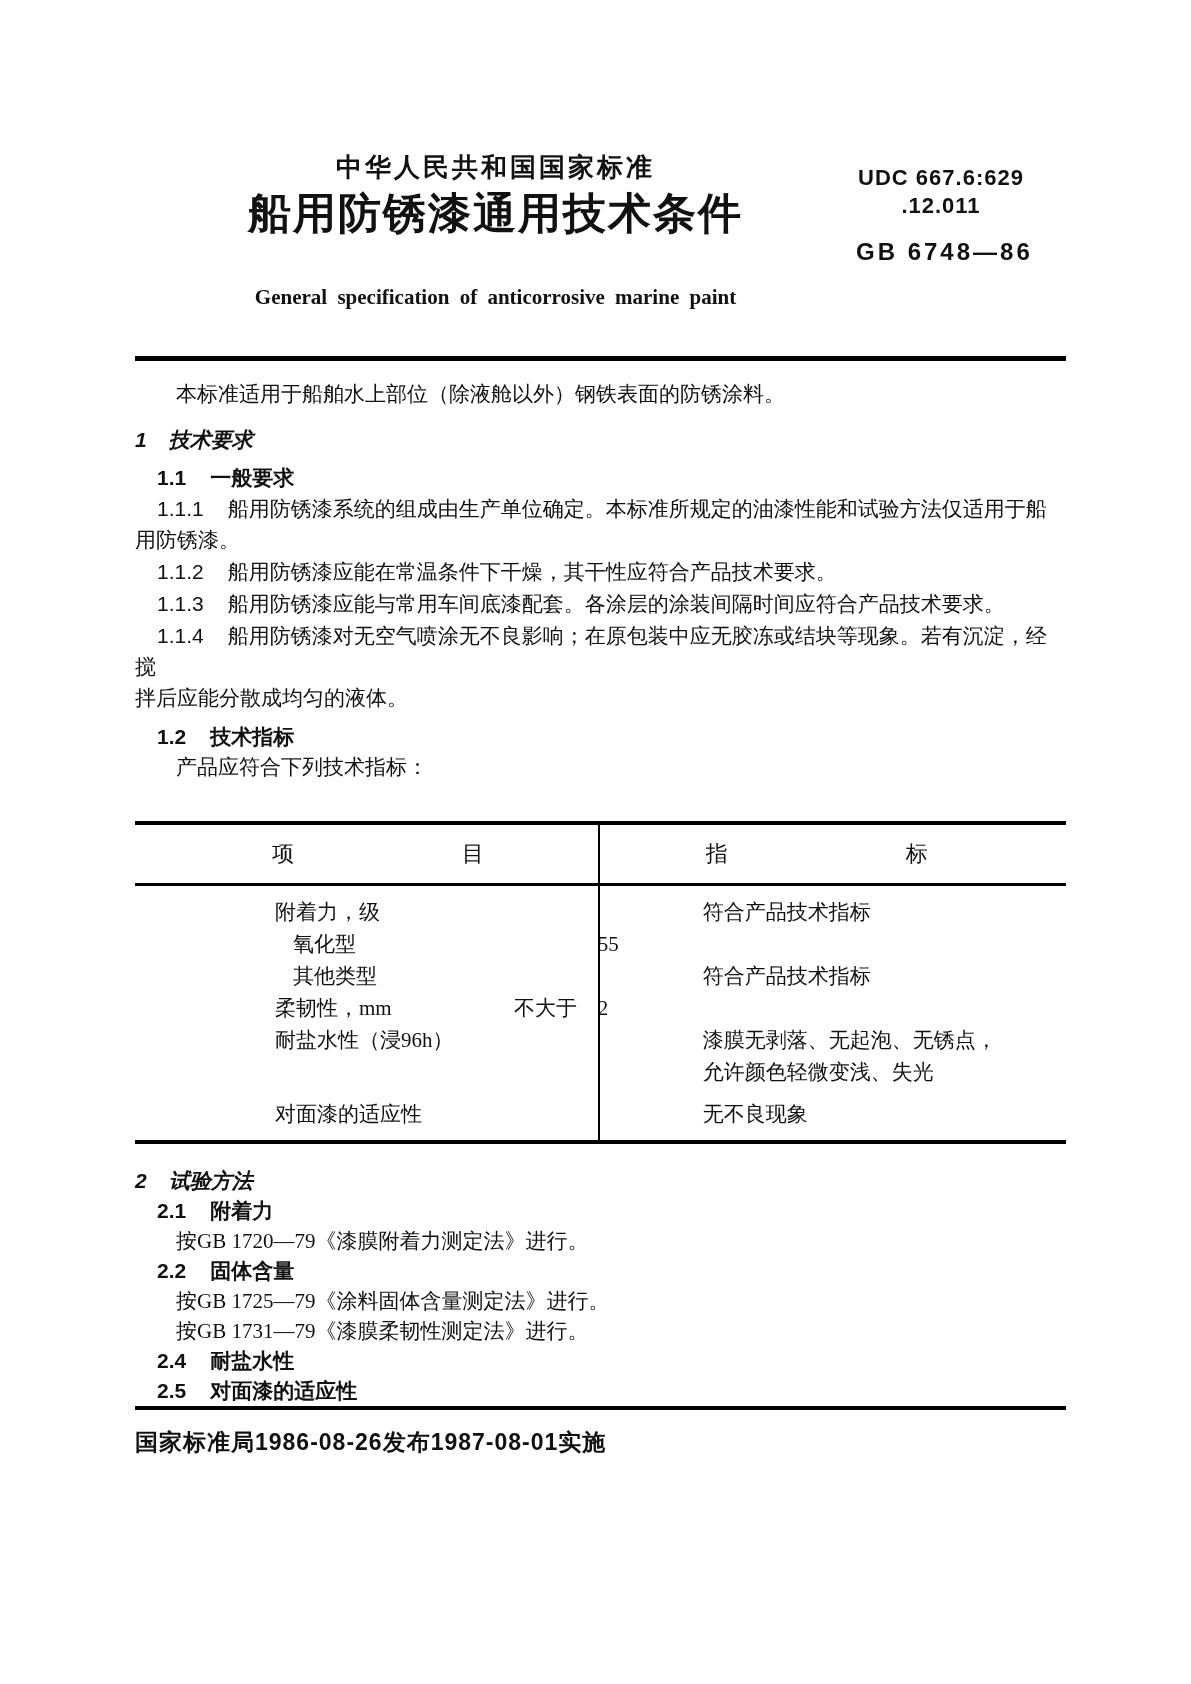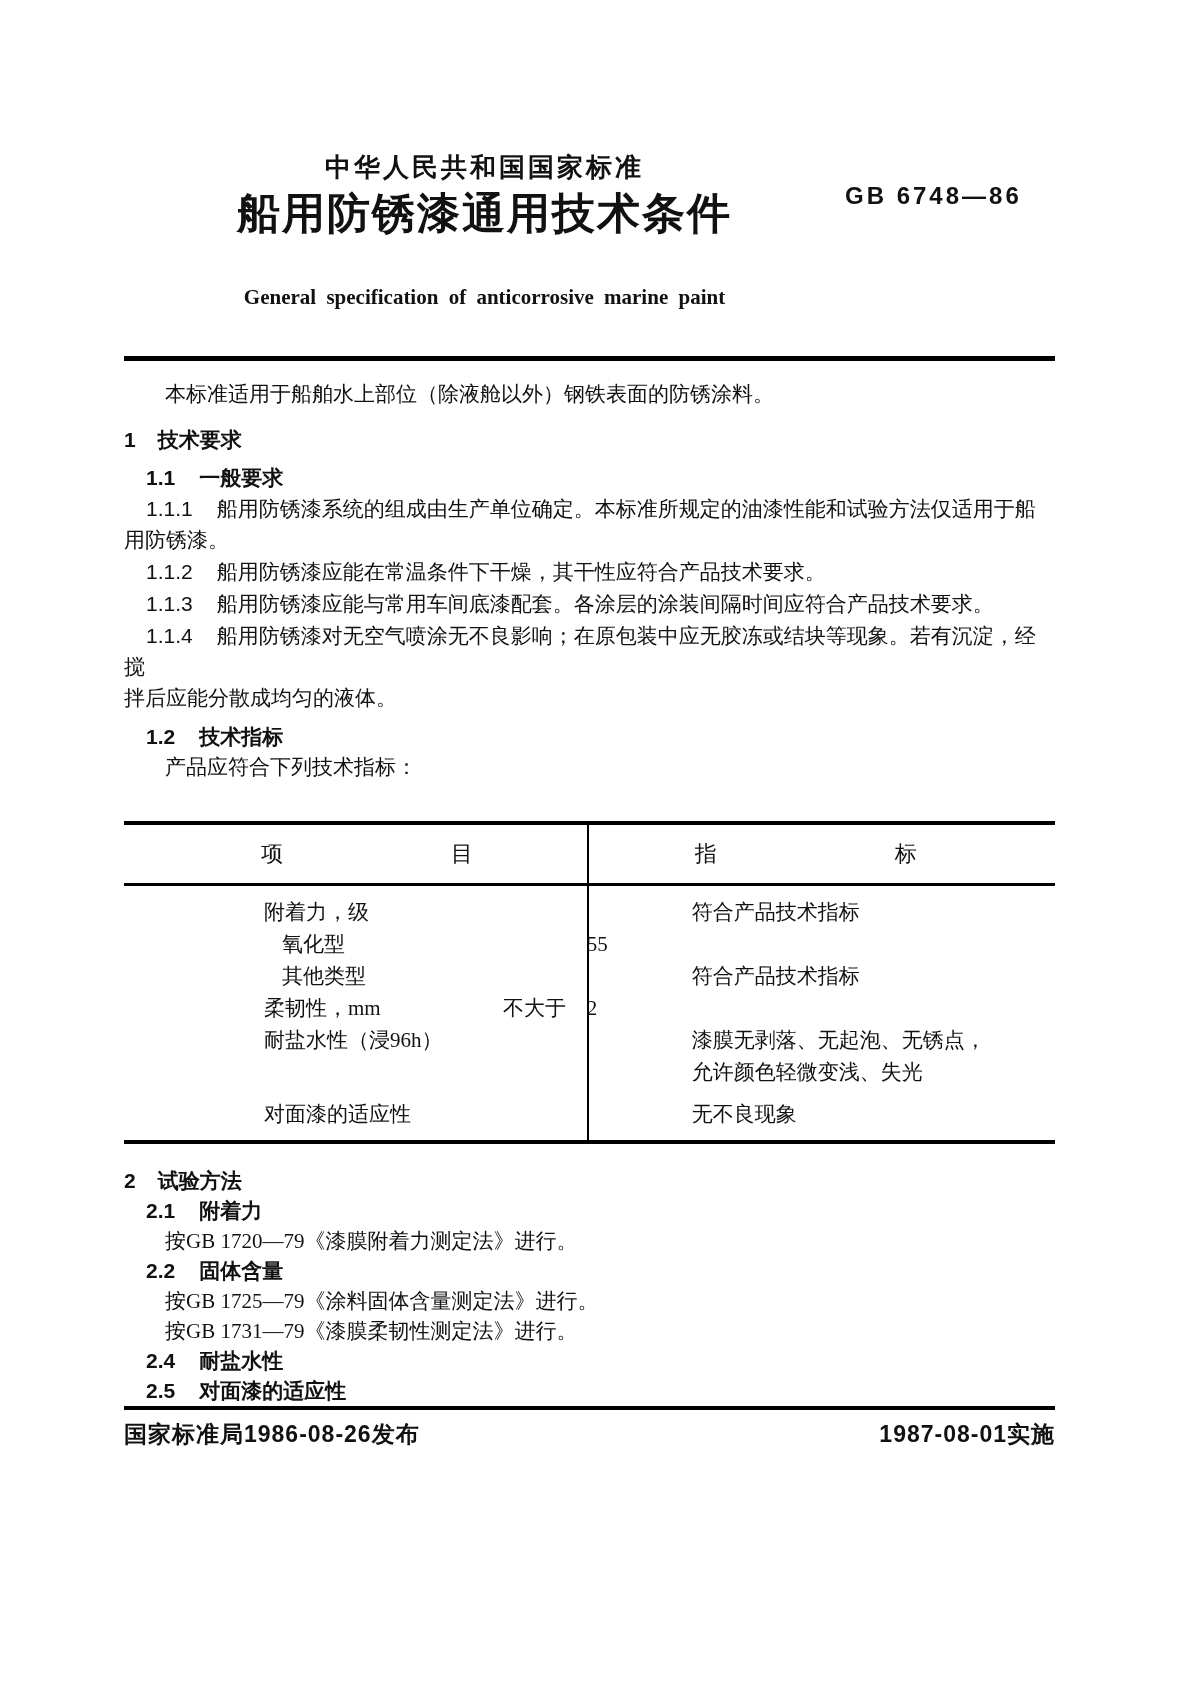--- a/index.html
+++ b/index.html
@@ -7,21 +7,21 @@
     position:relative;
     width:1191px;height:1684px;
     margin:0 auto;
     background:#ffffff;
     font-family:"Liberation Serif","DejaVu Serif",serif;
     color:#111;
     overflow:hidden;
   }
   .content{
     position:absolute;
-    left:124px; top:0;
+    left:135px; top:0;
     width:931px;
   }
   
   .hdr{
     display:flex;
     padding-top:150px;
   }
   .hdr-left{flex:1; text-align:center;}
   .hdr-right{width:210px; text-align:left; padding-top:14px;}
   .std-name{
@@ -71,20 +71,21 @@
     font-size:21px;
     line-height:31px;
     font-weight:400;
   }
   .indent2{text-indent:41px;}
   .intro{margin-top:18px !important;}
   h2.sec{
     font-family:"Liberation Sans","DejaVu Sans",sans-serif;
     font-weight:700;
     margin-top:14px !important;
+    font-style:italic;
   }
   h2.sec .num{margin-right:22px;}
   h3.sub{
     font-family:"Liberation Sans","DejaVu Sans",sans-serif;
     font-weight:700;
     margin-top:7px !important;
     margin-left:22px;
   }
   h3.sub .num{margin-right:24px;}
   p.np{text-indent:22px;}
@@ -135,41 +136,45 @@
     left:379px; top:0;
     line-height:32px;
   }
   .td-value{flex:1; line-height:32px;}
   .td-value.left{padding-left:105px;}
   .td-value.center{text-align:left;}
   
   .rule-bottom{height:4px;background:#000;margin-top:0px;}
   .footer{
     display:flex;
-    justify-content:space-between;
     padding-top:9px;
     font-family:"Liberation Sans","DejaVu Sans",sans-serif;
     font-weight:700;
     font-size:23px;
     letter-spacing:1px;
+    margin-top:8px;
   }
 </style>
 </head>
 <body>
 
 <div class="page">
   <div class="content">
 
     <div class="hdr">
       <div class="hdr-left">
         <div class="std-name">中华人民共和国国家标准</div>
         <div class="doc-title">船用防锈漆通用技术条件</div>
         <div class="doc-title-en">General  specification  of  anticorrosive  marine  paint</div>
       </div>
       <div class="hdr-right">
+        <div class="udc">
+          <div>UDC 667.6:629</div>
+          <div>.12.011</div>
+        </div>
         <div class="gbno">GB 6748—86</div>
       </div>
     </div>
 
     <div class="rule-top"></div>
 
     <div class="body1">
       <p class="indent2 intro">本标准适用于船舶水上部位（除液舱以外）钢铁表面的防锈涂料。</p>
 
       <h2 class="sec"><span class="num">1</span><span>技术要求</span></h2>

